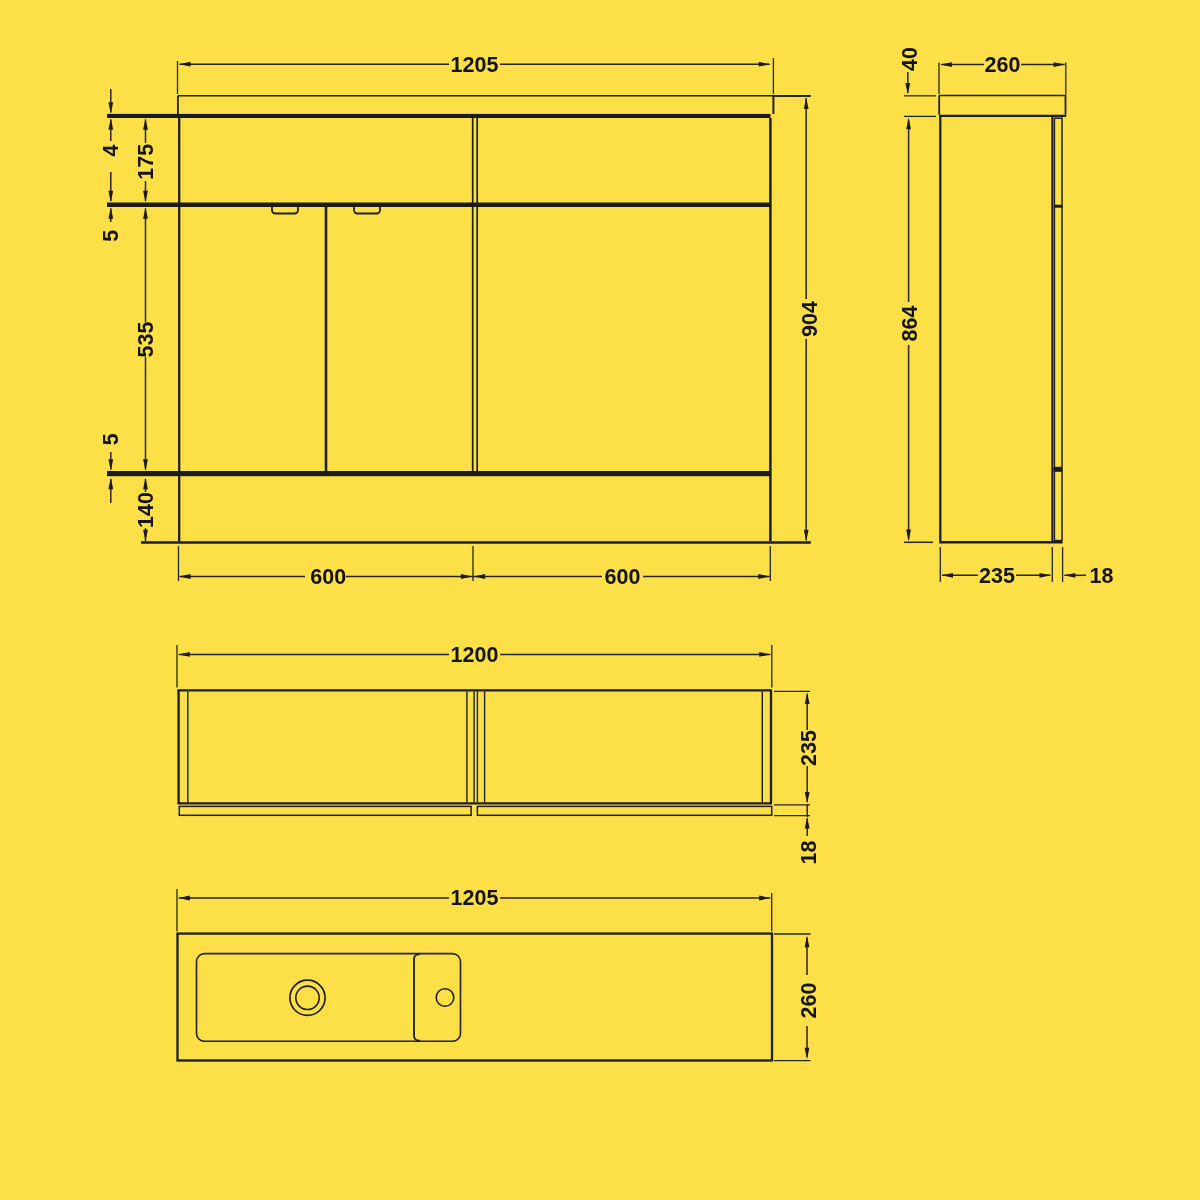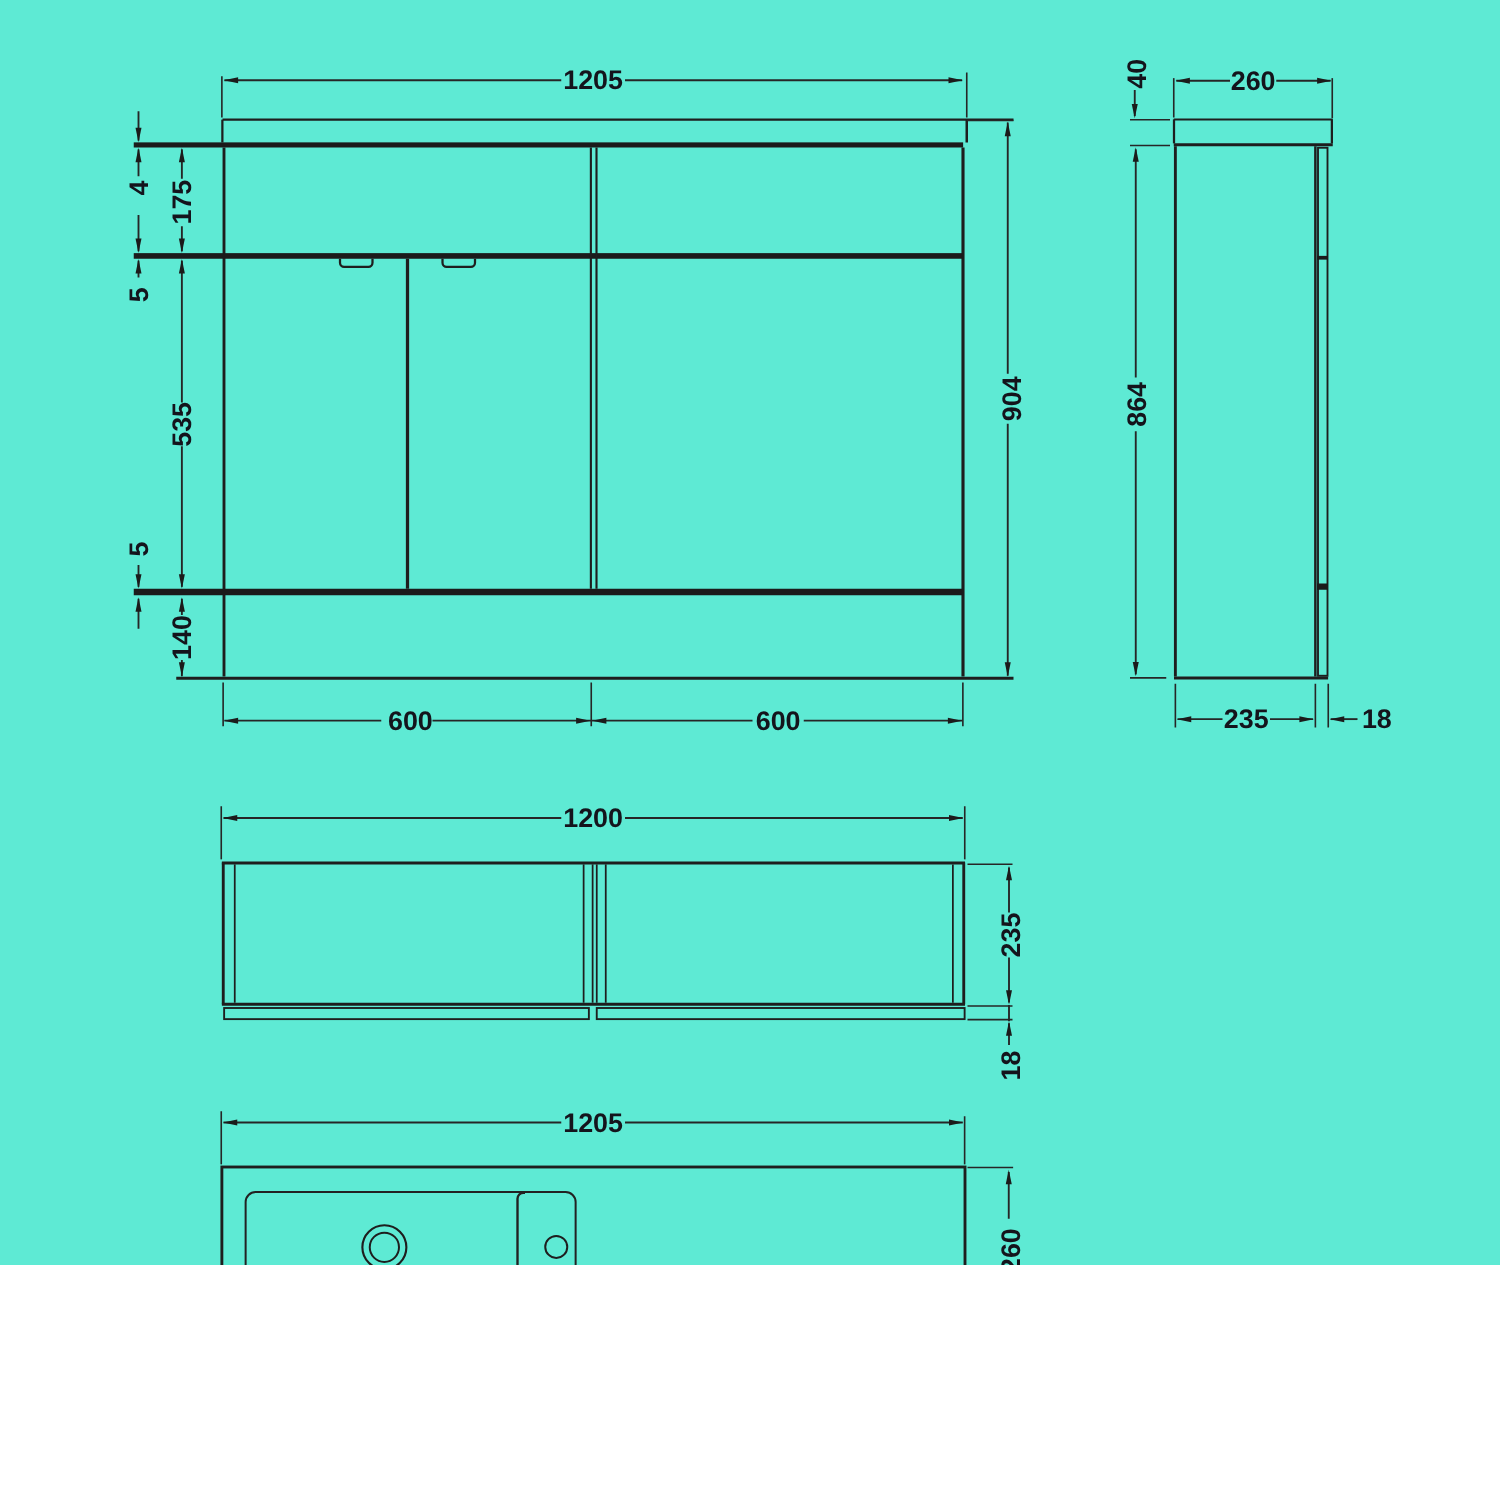--- a/index.html
+++ b/index.html
@@ -1,16 +1,16 @@
 <!DOCTYPE html>
 <html><head>
 <meta charset="utf-8">
 <style>
   html,body{margin:0;padding:0;background:#ffffff;}
-  .wrap{width:1200px;height:1012px;position:relative;background:#5eead4;}
+  .wrap{width:1200px;height:1200px;position:relative;background:#fde047;}
   text{font-family:"Liberation Sans",sans-serif;font-weight:bold;font-size:21.5px;fill:#14141c;}
 </style>
 </head>
 <body>
 <div class="wrap">
 <svg width="1200" height="1200" viewBox="0 0 1200 1200">
 <g stroke-linecap="butt" fill="none">
 
 <g stroke="#1e1e1e">
   <path d="M178,95.7 H810.8" stroke-width="1.6"></path>

